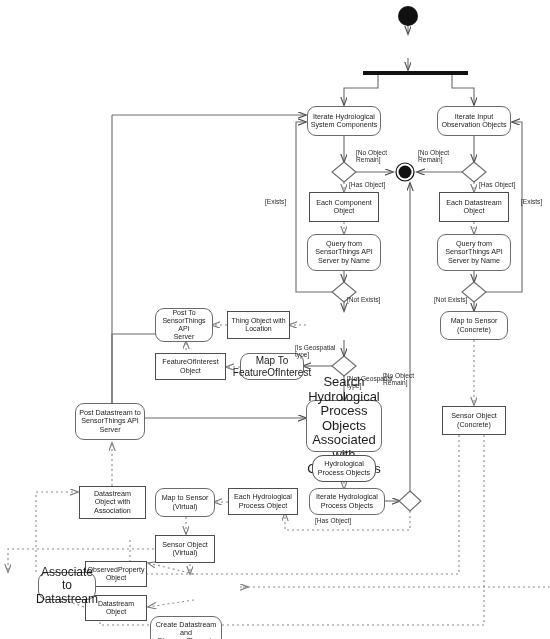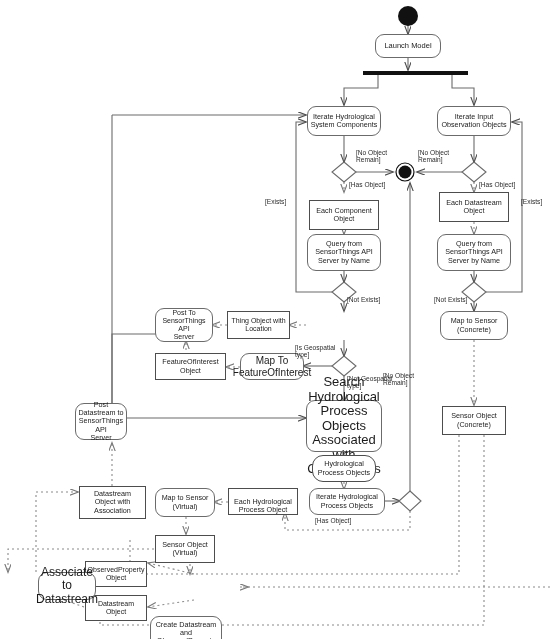--- a/index.html
+++ b/index.html
@@ -140,35 +140,32 @@
       <polygon points="344,356 356,366 344,376 332,366"></polygon>
       <polygon points="410,491 421,501 410,511 399,501"></polygon>
     </g>
 
     <circle cx="408" cy="16" r="10" fill="#111111" stroke="none"></circle>
 
     <circle cx="405" cy="172" r="9" fill="none" stroke="#111" stroke-width="1.2"></circle>
     <circle cx="405" cy="172" r="6.5" fill="#111" stroke="none"></circle>
   </svg>
 
-  <div class="node act" style="left:375px;top:34px;width:66px;height:24px;font-size:7.5px;">
-      <span class="txt">Launch Model</span>
-    </div>
 
   <div class="node act" style="left:307px;top:106px;width:74px;height:30px;font-size:7.2px;">
       <span class="txt" style="white-space: pre-line;">Iterate Hydrological
 System Components</span>
     </div>
 
   <div class="node act" style="left:437px;top:106px;width:74px;height:30px;font-size:7.2px;">
       <span class="txt" style="white-space: pre-line;">Iterate Input
 Observation Objects</span>
     </div>
 
-  <div class="node obj" style="left:309px;top:200px;width:70px;height:30px;font-size:7.2px;">
+  <div class="node obj" style="left:309px;top:192px;width:70px;height:30px;font-size:7.2px;">
       <span class="txt" style="white-space: pre-line;">Each Component
 Object</span>
     </div>
 
   <div class="node obj" style="left:439px;top:192px;width:70px;height:30px;font-size:7.2px;">
       <span class="txt" style="white-space: pre-line;">Each Datastream
 Object</span>
     </div>
 
   <div class="node act" style="left:307px;top:234px;width:74px;height:37px;font-size:7.2px;">
@@ -225,21 +222,21 @@
   <div class="node obj" style="left:312px;top:455px;width:64px;height:27px;font-size:7.2px;border-radius:11px;">
       <span class="txt" style="white-space: pre-line;">Hydrological
 Process Objects</span>
     </div>
 
   <div class="node act" style="left:309px;top:488px;width:76px;height:27px;font-size:7.2px;">
       <span class="txt" style="white-space: pre-line;">Iterate Hydrological
 Process Objects</span>
     </div>
 
-  <div class="node obj" style="left:228px;top:488px;width:70px;height:27px;font-size:7.2px;align-items:flex-end;">
+  <div class="node obj" style="left:228px;top:488px;width:70px;height:27px;font-size:7.2px;">
       <span class="txt" style="white-space: pre-line;">Each Hydrological
 Process Object</span>
     </div>
 
   <div class="node act" style="left:155px;top:488px;width:60px;height:29px;font-size:7.2px;">
       <span class="txt" style="white-space: pre-line;">Map to Sensor
 (Virtual)</span>
     </div>
 
   <div class="node obj" style="left:155px;top:535px;width:60px;height:28px;font-size:7.2px;">
@@ -267,21 +264,21 @@
       <span class="txt" style="white-space: pre-line;">Associate to
 Datastream</span>
     </div>
 
   <div class="node obj" style="left:79px;top:486px;width:67px;height:33px;font-size:7.2px;">
       <span class="txt" style="white-space: pre-line;">Datastream
 Object with
 Association</span>
     </div>
 
-  <div class="node act" style="left:75px;top:403px;width:52px;height:37px;font-size:7.2px;">
+  <div class="node act" style="left:75px;top:403px;width:70px;height:37px;font-size:7.2px;">
       <span class="txt" style="white-space: pre-line;">Post Datastream to
 SensorThings API
 Server</span>
     </div>
 
   <div class="lbl" style="left: 356px; top: 149px; width: 46px; font-size: 6.6px; text-align: left; white-space: pre-line;">[No Object
 Remain]</div>
   <div class="lbl" style="left: 418px; top: 149px; width: 46px; font-size: 6.6px; text-align: left; white-space: pre-line;">[No Object
 Remain]</div>
   <div class="lbl" style="left:349px;top:181px;width:44px;font-size:6.6px;text-align:left;">[Has Object]</div>

